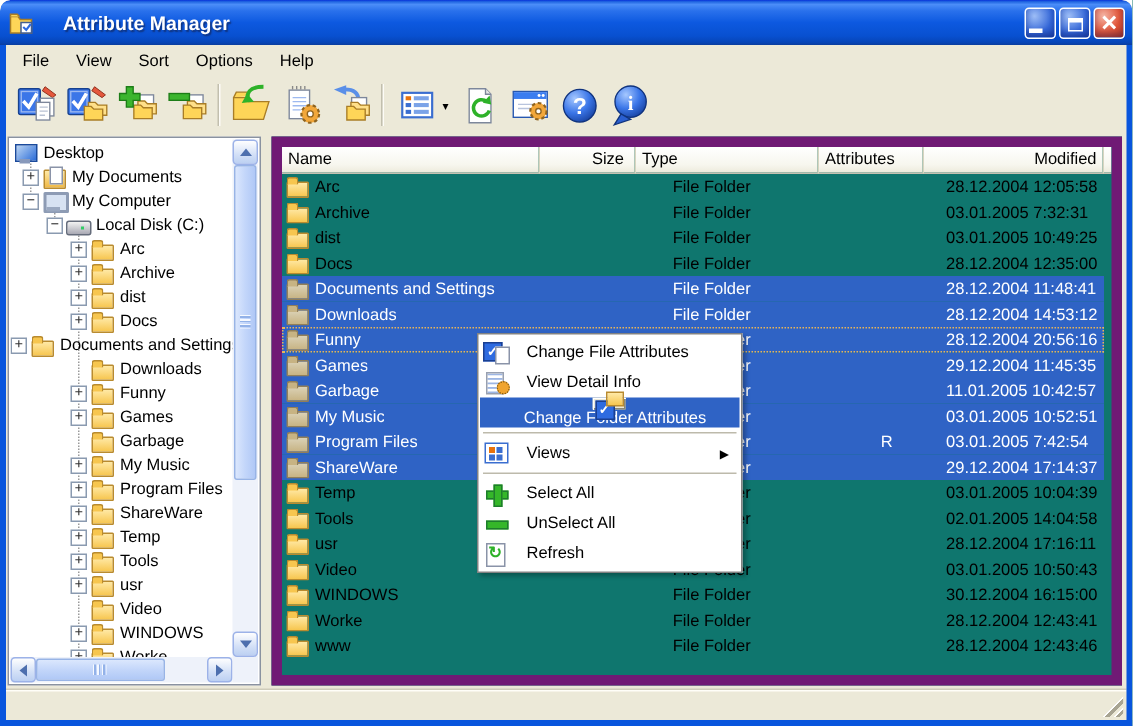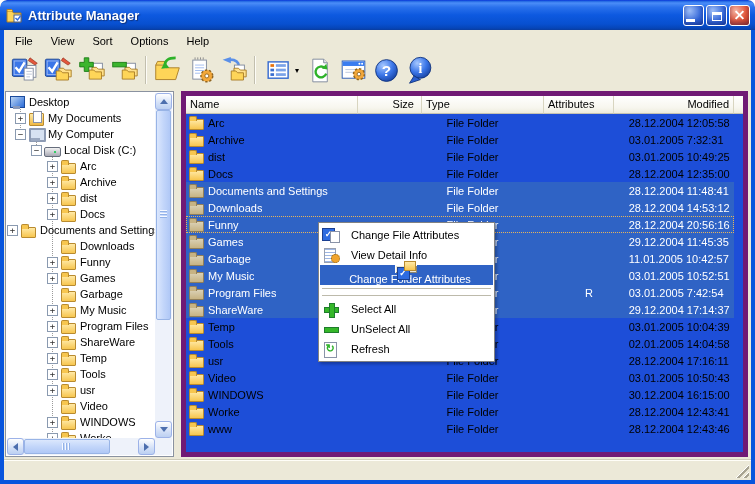--- a/index.html
+++ b/index.html
@@ -9,21 +9,21 @@
             border-radius:7px 7px 0 0; }
   .frame-l,.frame-r,.frame-b { position:absolute; background:#0855dd; z-index:5; }
   .frame-l { left:0; top:30px; width:4px; bottom:0; }
   .frame-r { right:0; top:30px; width:4px; bottom:0; }
   .frame-b { left:0; bottom:0; height:4px; right:0; }
 
   
   .titlebar { position:absolute; top:0; left:0; right:0; height:30px; z-index:6;
     background:linear-gradient(180deg,#0831d9 0%,#2268e2 4%,#4b8df8 10%,#2a71ec 24%,#0d59e0 50%,#0850d0 80%,#0645b8 94%,#0a3d9e 100%);
     border-radius:7px 7px 0 0; display:flex; align-items:center; padding:0 5px 0 6px; }
-  .win-title { color:#fff; font-weight:bold; font-size:13px; margin-left:6px; flex:1;
+  .win-title { color:#fff; font-weight:bold; font-size:13px; margin-left:20px; flex:1;
     text-shadow:1px 1px 1px #10337e; white-space:nowrap; }
   .cap-btn { width:21px; height:21px; border-radius:3px; border:1px solid #fff; margin-left:2px;
     display:flex; align-items:flex-end; justify-content:center; position:relative;
     box-shadow:inset 0 -3px 4px rgba(10,20,90,.35); }
   .btn-blue { background:radial-gradient(circle at 30% 25%, #9dbdf6, #3366d8 60%, #1c47b8); }
   .btn-red  { background:radial-gradient(circle at 30% 25%, #f4b4a4, #e1563a 55%, #b8331c); }
   .g-min { width:9px; height:3px; background:#fff; margin:0 6px 3px 0; }
   .g-max { width:10px; height:9px; border:1px solid #fff; border-top:3px solid #fff; margin-bottom:4px; }
   .g-x { position:absolute; inset:0; }
   .g-x::before,.g-x::after { content:""; position:absolute; left:4px; top:8.5px; width:11px; height:2px; background:#fff; }
@@ -40,21 +40,21 @@
   .tbtn { width:33px; height:32px; display:flex; align-items:center; justify-content:center; }
   .tbtn svg { width:29px; height:29px; }
   .tbtn.wide { width:44px; }
   .tsep { width:2px; height:28px; border-left:1px solid #c2bfae; border-right:1px solid #fdfcf7; margin:0 4px; }
   .caret { font-size:8px; color:#000; margin-left:1px; }
 
   
   .main { position:absolute; top:89px; left:4px; right:4px; bottom:25px; display:flex;
     padding:2px 3px 2px 1px; gap:7px; }
   .tree-panel { width:169px; background:#fff; border:1px solid #8a92a0; position:relative; overflow:hidden; }
-  .list-panel { flex:1; background:#1d4ed8; border:5px solid #701a75; overflow:hidden; position:relative; }
+  .list-panel { flex:1; background:#0f766e; border:7px solid #701a75; overflow:hidden; position:relative; }
 
   
   .treebody { position:absolute; left:1px; top:2px; right:18px; bottom:18px; overflow:hidden; }
   .tguide { position:absolute; width:0; border-left:1px dotted #9a9a9a; }
   .trow { height:16px; display:flex; align-items:center; font-size:11px; white-space:nowrap; position:relative; }
   .indent { display:inline-block; height:1px; }
   .indent.lv0 { width:2px; } .indent.lv1 { width:8px; } .indent.lv2 { width:24px; }
   .indent.lv3 { width:40px; } .indent.lv3n { width:53px; }
   .expander { width:11px; height:11px; border:1px solid #8a9ab0; background:#fff; font-size:9px;
     line-height:9px; text-align:center; color:#333; margin-right:2px; flex:none;
@@ -759,20 +759,25 @@
         <span class="mi-label">Change Folder Attributes</span>
 
       </div>
 
       <div class="mitem sep">
         
         
         
       </div>
 
+      <div class="mitem submenu">
+        <span class="mi-icon mi-views"></span>
+        <span class="mi-label">Views</span>
+        <span class="mi-arrow">▶</span>
+      </div>
 
       <div class="mitem sep">
         
         
         
       </div>
 
       <div class="mitem">
         <span class="mi-icon mi-plus"></span>
         <span class="mi-label">Select All</span>

